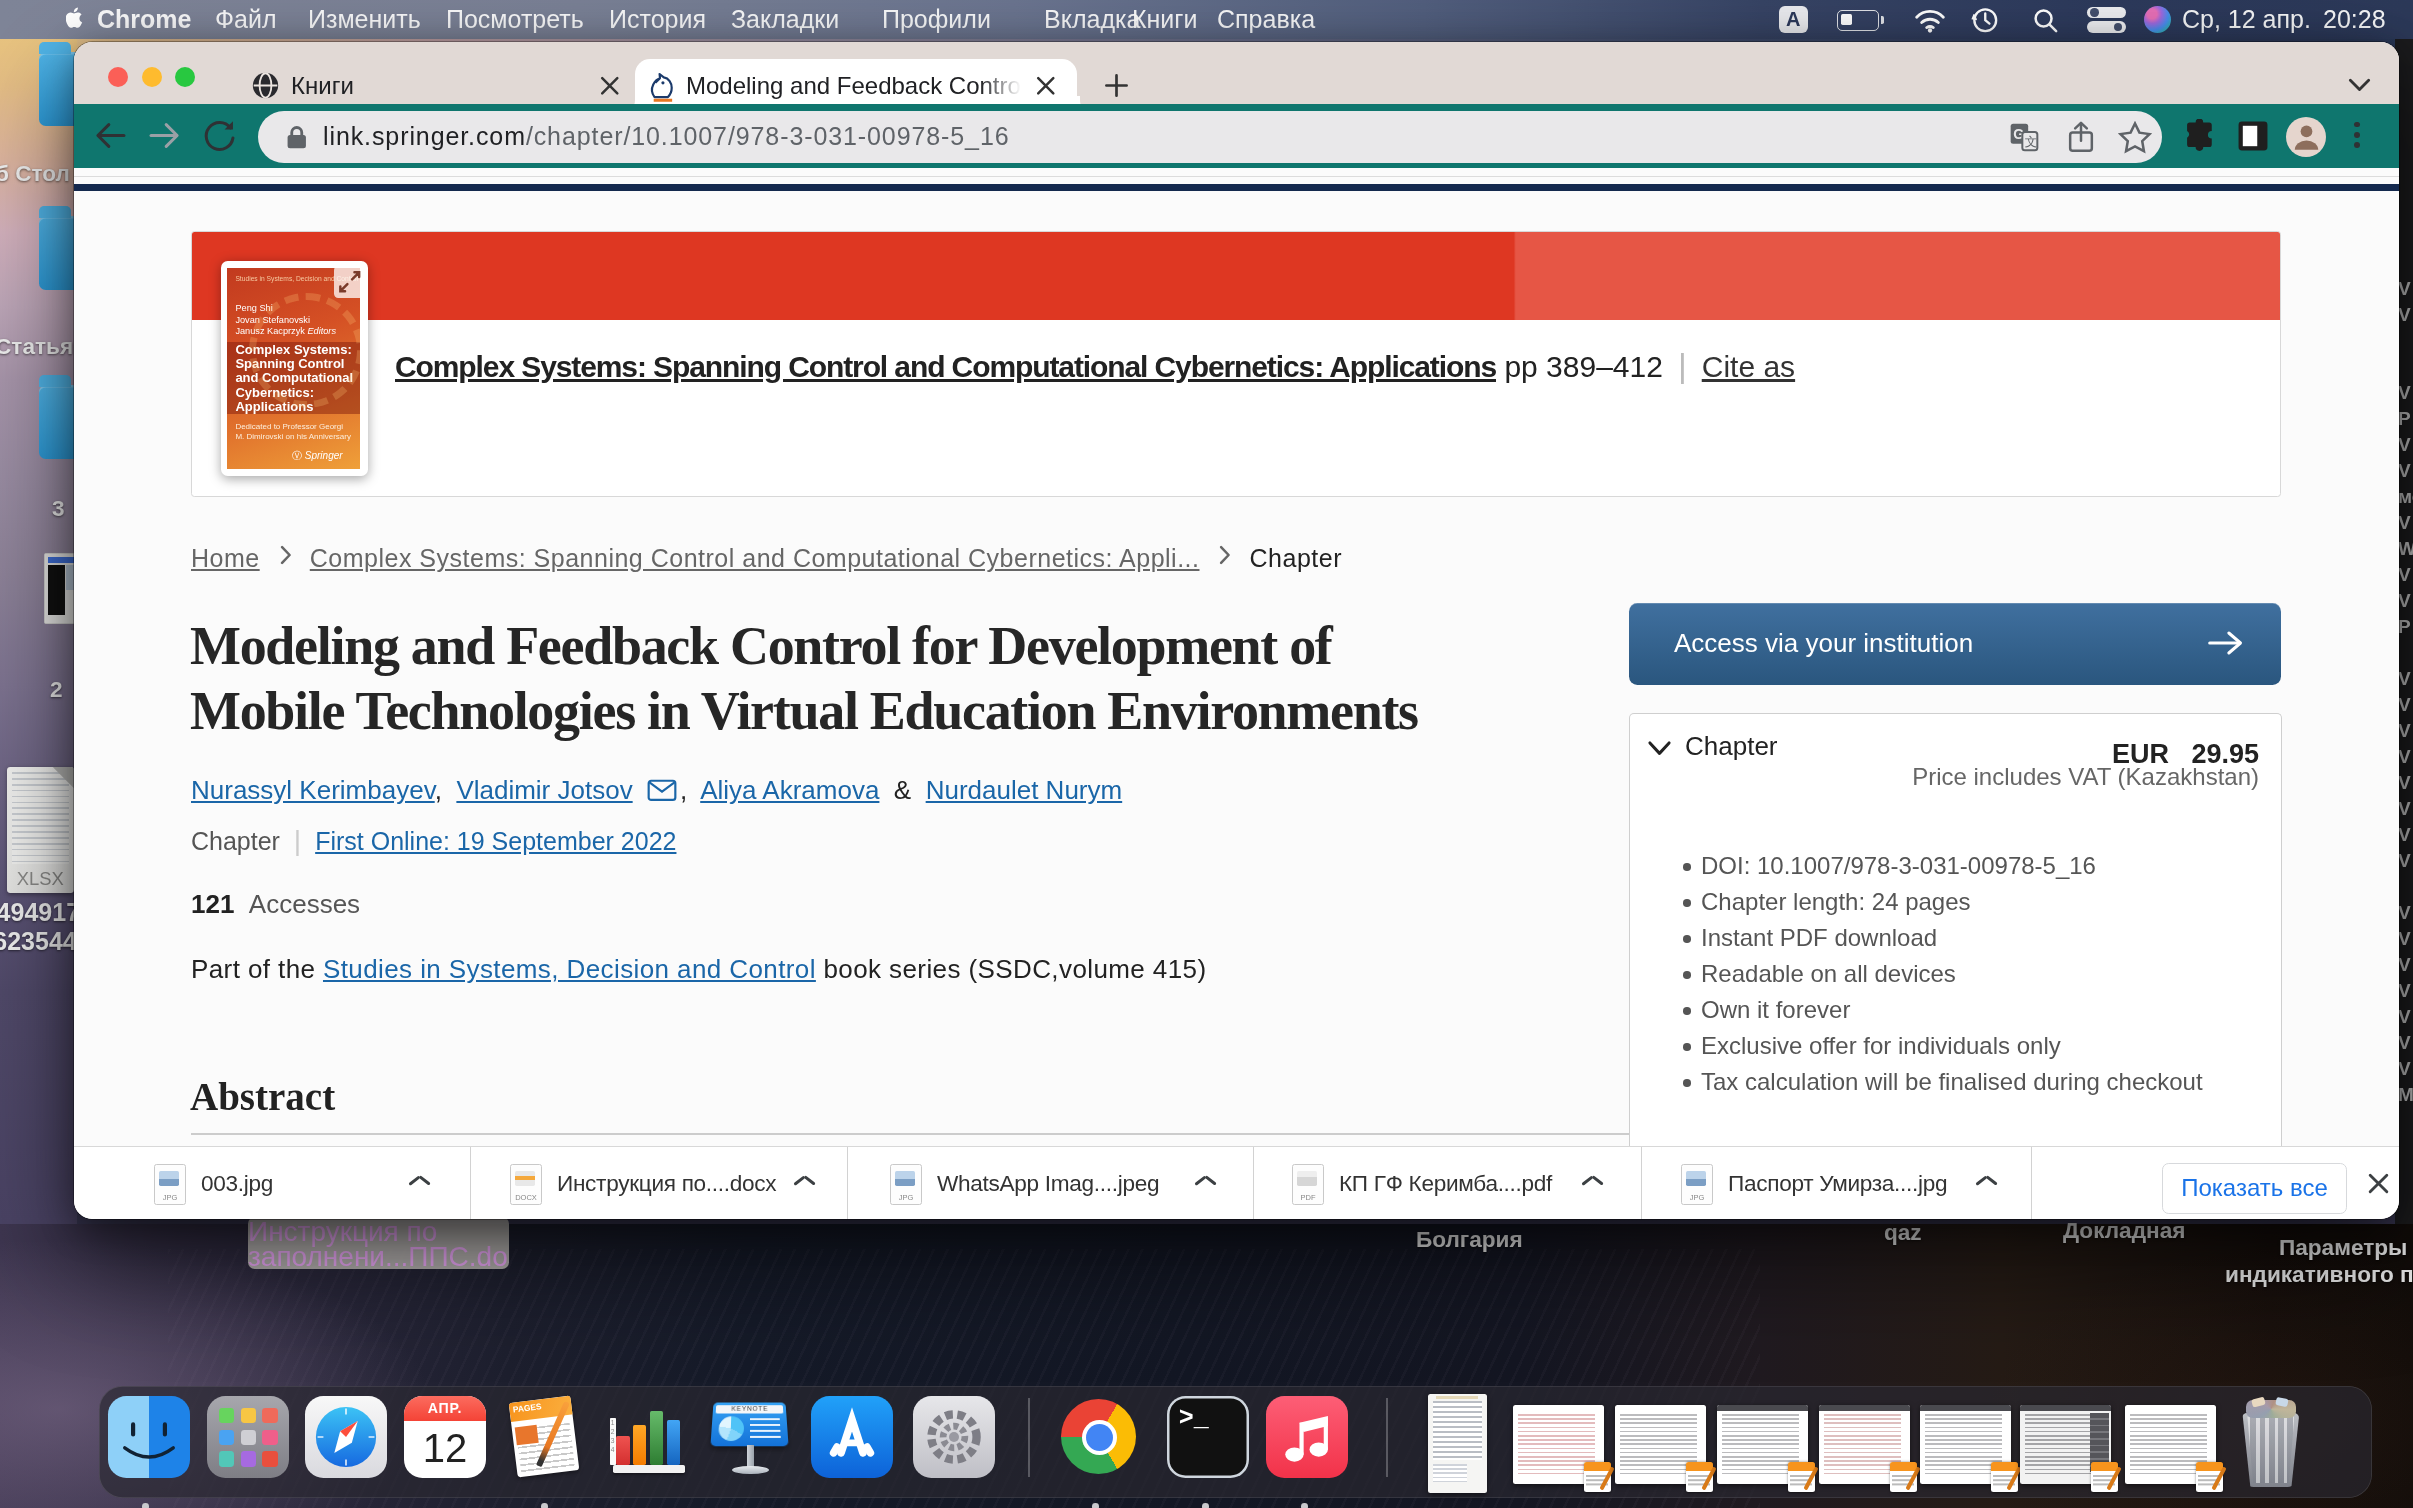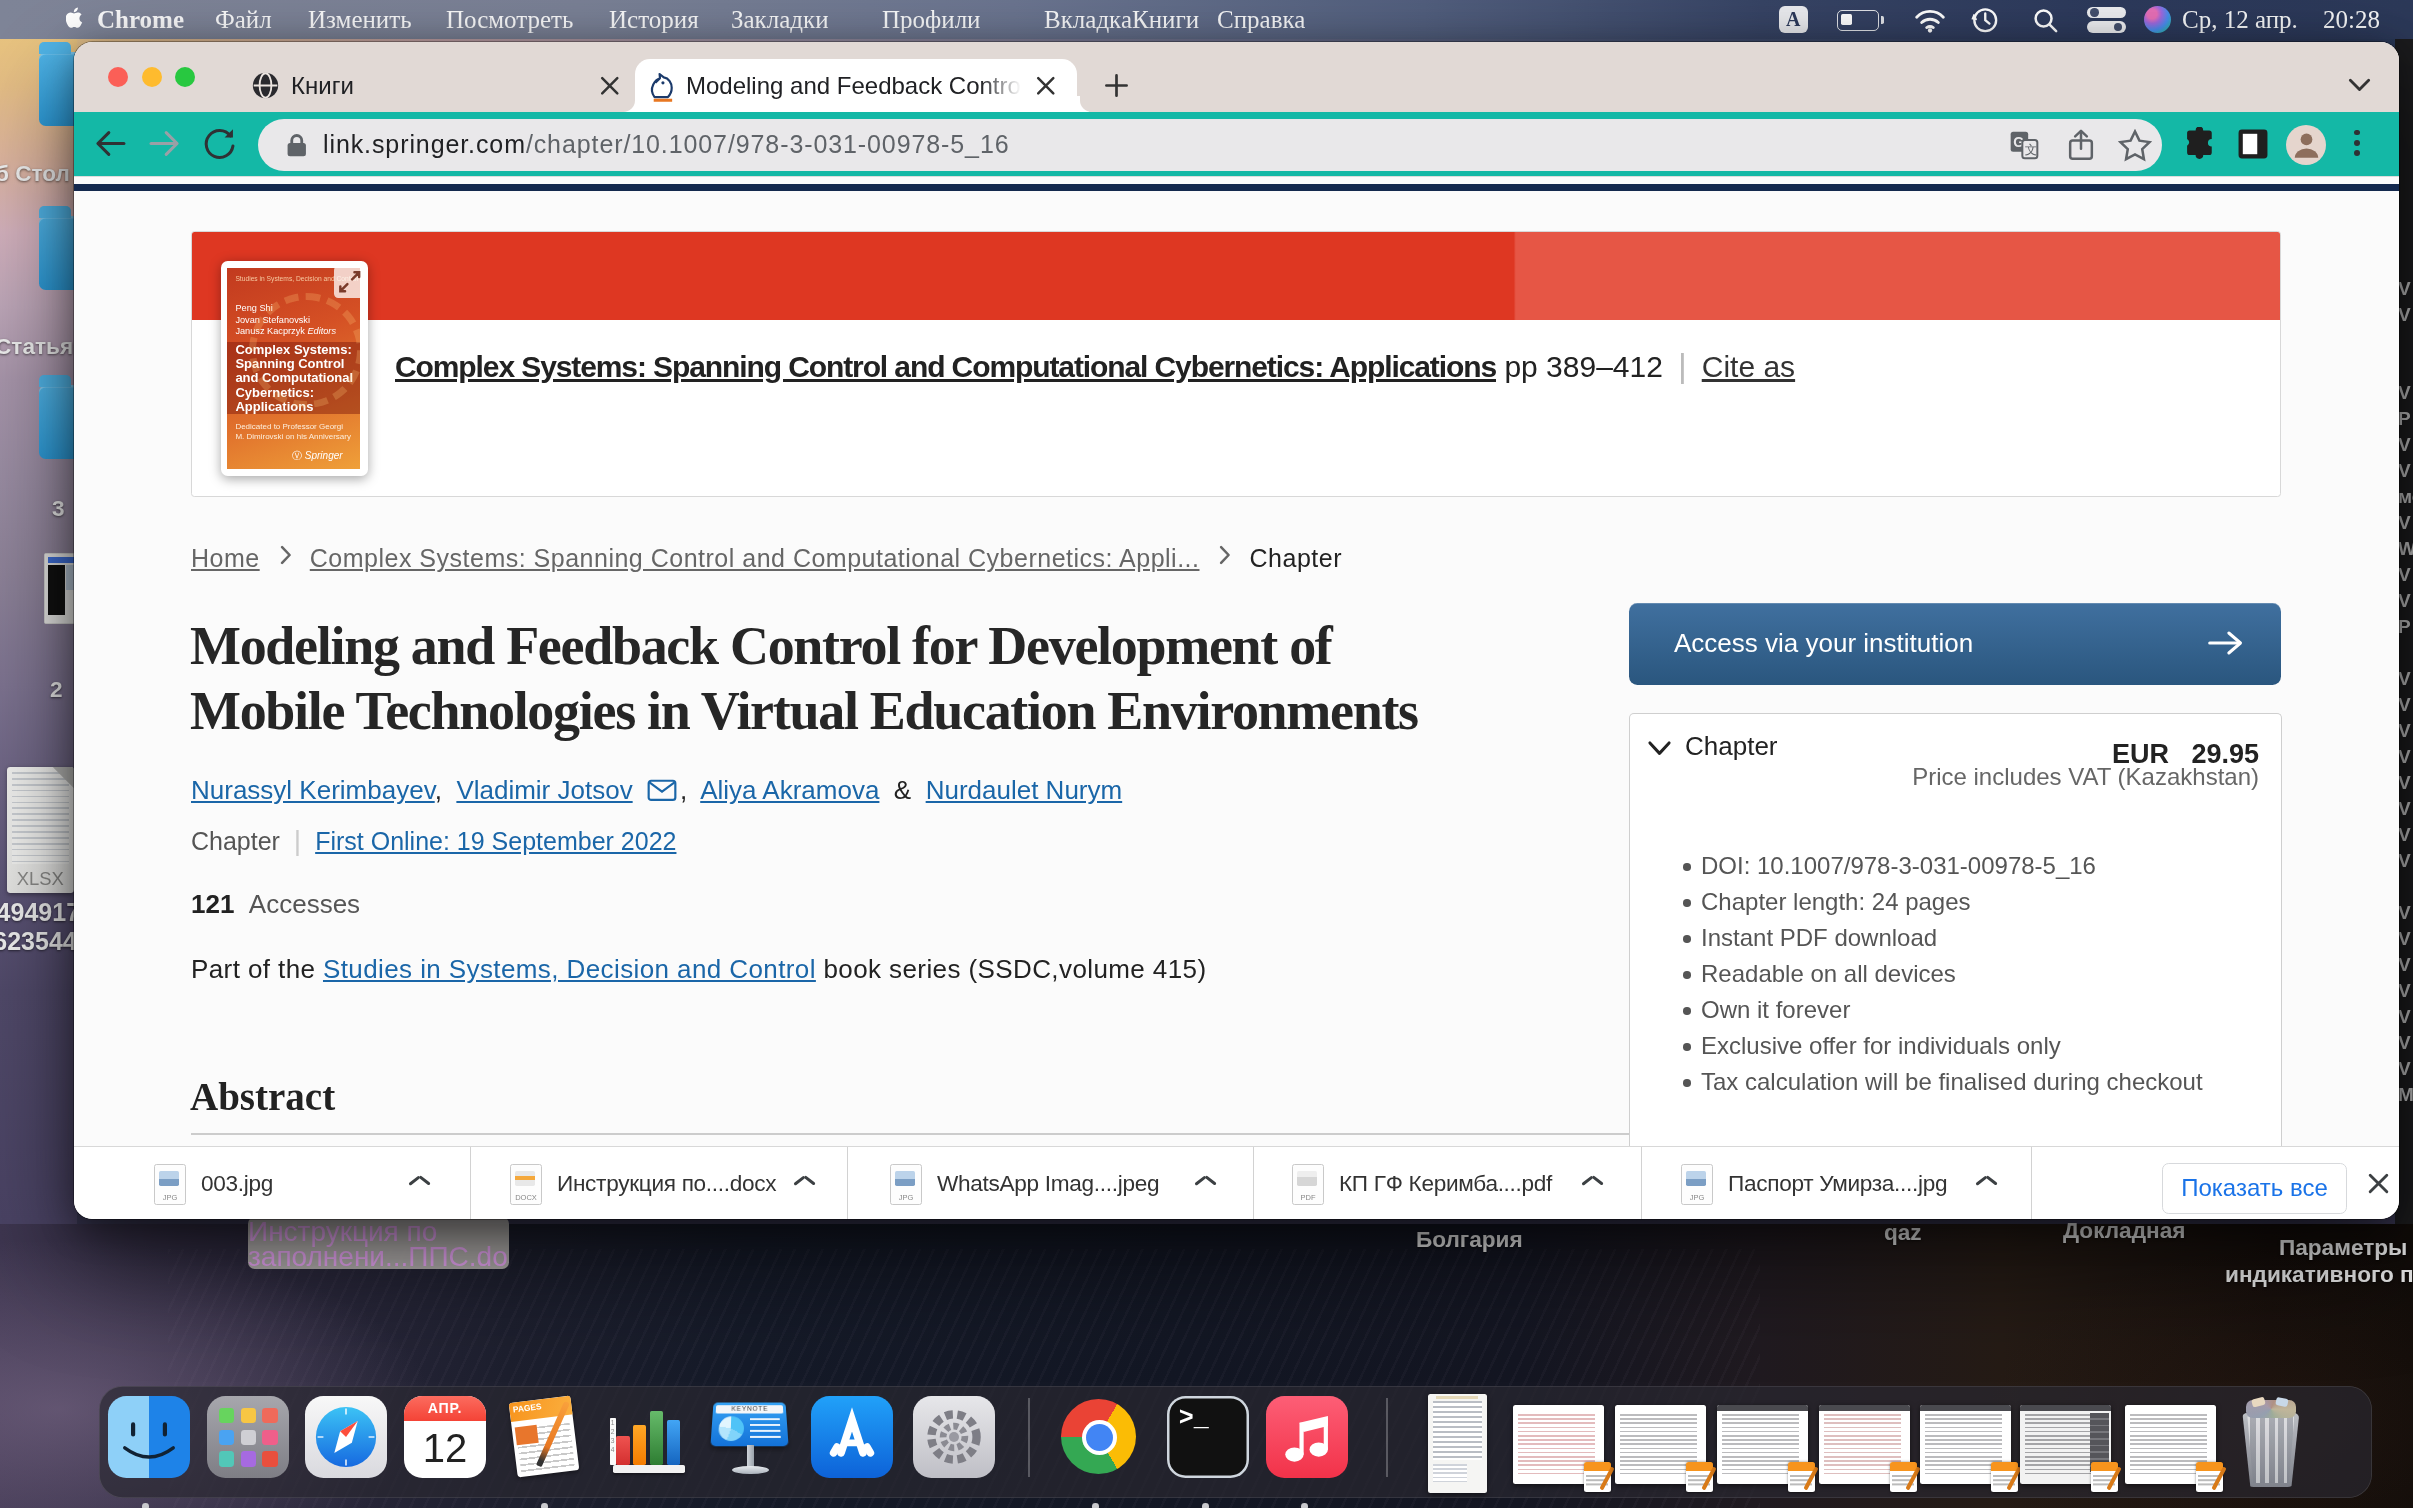--- a/index.html
+++ b/index.html
@@ -8,27 +8,27 @@
 #wallsky{left:0;top:0;width:2413px;height:1224px;background:linear-gradient(90deg,#e8c584 0%,#dcb891 8%,#c3a3a8 18%,#9d92a6 32%,#6f7390 50%,#465273 68%,#324061 82%,#293756 100%);}
 #wallleft{left:0;top:0;width:77px;height:1224px;background:linear-gradient(180deg,#eac67e 2%,#e4bd85 7%,#dcb49e 13%,#d2b0bc 19%,#bda6b8 25%,#a795aa 31%,#998ca2 39%,#8d8298 47%,#7d7390 56%,#6d6484 64%,#5d5577 72%,#504969 81%,#4a4364 100%);}
 #wallright{left:2395px;top:39px;width:18.4px;height:1185px;background:#1c1c1e;}
 #wallbottom{left:0;top:1224px;width:2413px;height:285px;background:linear-gradient(90deg,#3e3650 0%,#2e2a3f 10%,#1d1f2e 21%,#151a28 31%,#131724 49%,#141622 63%,#201a20 73%,#251b15 83%,#150e0b 94%,#110c09 100%);}
 #wallbottom .waves{position:absolute;left:168px;top:25px;width:1592px;height:260px;background:repeating-linear-gradient(115deg,rgba(130,118,140,0.06) 0 2.5px,rgba(0,0,0,0) 2.5px 12.6px);}
 
 .dlabel{color:#eee;font-size:22.6px;font-weight:700;text-shadow:0 0.8px 2.5px rgba(0,0,0,0.55);white-space:nowrap;}
 .folder{width:72px;height:74px;background:linear-gradient(180deg,#51b5e8,#2d9bd8);border-radius:6.7px;box-shadow:inset 0 2.5px 0 rgba(255,255,255,.25);}
 .folder:before{content:"";position:absolute;left:0;top:-10px;width:32px;height:11.7px;background:#51b5e8;border-radius:5px 5px 0 0;}
 
-#menubar{left:0;top:0;width:2413px;height:39px;background:linear-gradient(90deg,#7f8598 0%,#7a8196 24%,#6b7590 42%,#525f7e 59%,#374465 73%,#2d3a5c 87%,#2c3959 100%);color:#fff;font-family:Liberation Serif, serif;}
+#menubar{left:0;top:0;width:2413px;height:39px;background:linear-gradient(90deg,#7f8598 0%,#7a8196 24%,#6b7590 42%,#525f7e 59%,#374465 73%,#2d3a5c 87%,#2c3959 100%);color:#fff;}
 #menubar .mi{position:absolute;top:0;height:39px;line-height:39px;font-size:25px;color:rgba(255,255,255,0.96);}
 
 #win{left:74px;top:42px;width:2325px;height:1177px;border-radius:18.4px;background:#fbfbfb;box-shadow:0 0 0 0.8px rgba(0,0,0,0.4),0 42px 101px rgba(0,0,0,0.55),0 8.4px 34px rgba(0,0,0,0.4);overflow:hidden;}
 #tabstrip{left:0;top:0;width:2325px;height:70px;background:#e1d9d5;}
 .tl{width:20px;height:20px;border-radius:50%;top:25px;}
-#toolbar{left:0;top:70px;width:2325px;height:64px;background:#14b8a6;}
+#toolbar{left:0;top:62px;width:2325px;height:64px;background:#0f766e;}
 #urlpill{left:184px;top:6.7px;width:1904px;height:52px;border-radius:26px;background:#e9e8ea;}
 #navline{left:0;top:142px;width:2325px;height:6.7px;background:#14294e;}
 
 #page{left:0;top:149px;width:2325px;height:955px;background:#fbfbfb;overflow:hidden;}
 #bannercard{left:117px;top:40px;width:2088px;height:264px;background:#fff;border:0.8px solid #d8d8d8;border-radius:3.4px;}
 #redband{left:0px;top:0px;width:2088px;height:88px;background:linear-gradient(90deg,#de3722 0%,#de3722 63.3%,#e65645 63.4%,#e65645 100%);border-radius:2.5px 2.5px 0 0;}
 .lnk{color:#1a66a8;text-decoration:underline;}
 .glnk{color:#666;text-decoration:underline;}
 
 #accbtn{left:1555px;top:412px;width:652px;height:82px;border-radius:8.4px;background:linear-gradient(180deg,#40709f 0%,#2a567e 100%);box-shadow:inset 0 0.8px 0 rgba(255,255,255,.25);}

